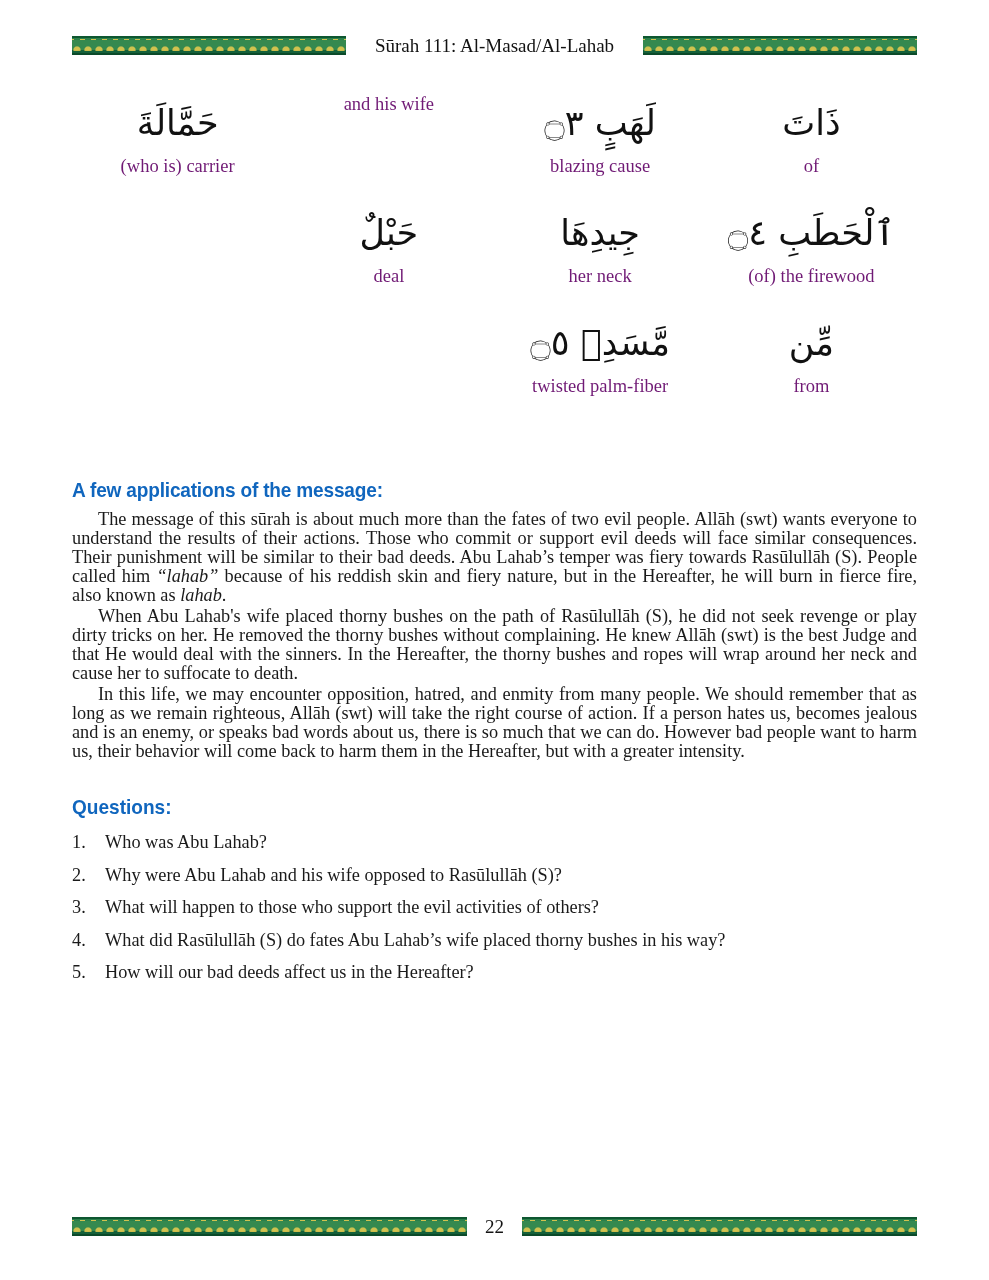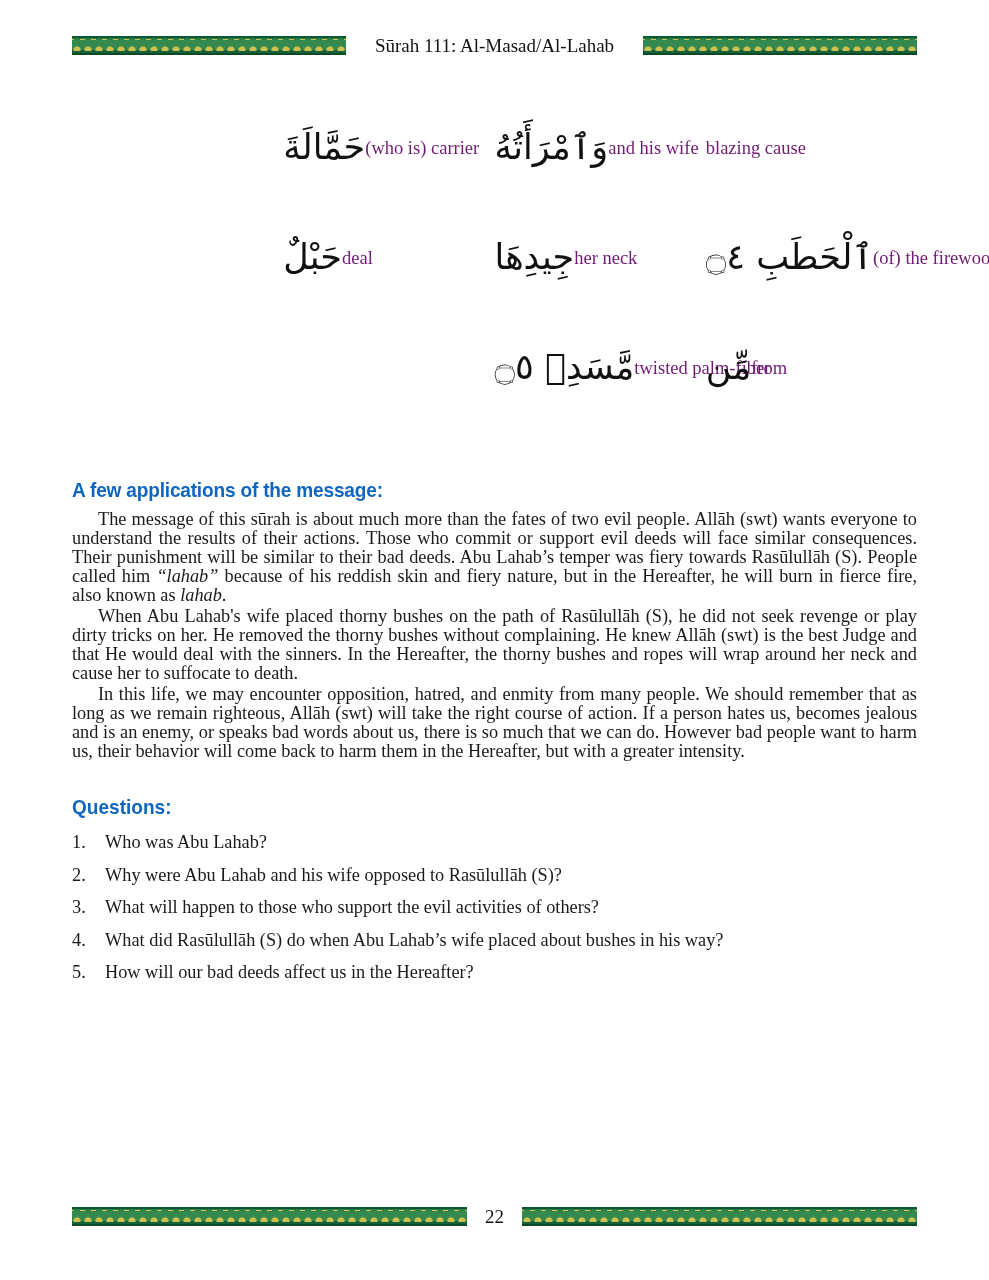--- a/index.html
+++ b/index.html
@@ -90,20 +90,21 @@
   .word-row {
     display: flex;
     flex-direction: row-reverse;
     justify-content: flex-start;
     height: 110px;
   }
   .word-cell {
     width: 25%;
     text-align: center;
     display: flex;
+    flex-direction: column;
     align-items: center;
     justify-content: flex-start;
   }
   .word-cell.empty { visibility: hidden; }
   .arabic {
     font-family: "DejaVu Sans", sans-serif;
     font-size: 35px;
     line-height: 1.55;
     direction: rtl;
     color: #111111;
@@ -175,21 +176,21 @@
   }
   ol.questions li .qnum {
     position: absolute;
     left: 0;
     top: 0;
   }
 
   
   .footer {
     position: absolute;
-    bottom: 54px;
+    bottom: 44px;
     left: 72px;
     right: 72px;
     display: flex;
     align-items: center;
   }
   .page-number {
     font-family: "Liberation Serif", serif;
     font-size: 19px;
     padding: 0 18px;
     color: #141414;
@@ -203,24 +204,28 @@
 
   <div class="header">
     <div class="band"></div>
     <div class="header-title">Sūrah 111: Al-Masad/Al-Lahab</div>
     <div class="band"></div>
   </div>
 
   <div class="word-grid" id="word-grid">
       <div class="word-row">
         <div class="word-cell">
+          <div class="arabic">ذَاتَ</div>
+          <div class="gloss">of</div>
+        </div>
+        <div class="word-cell">
+          <div class="arabic">لَهَبٍ ۝٣</div>
           <div class="gloss">blazing cause</div>
         </div>
         <div class="word-cell">
-          <div class="arabic">وَٱمْرَأَتُهُ</div>
           <div class="gloss">and his wife</div>
         </div>
         <div class="word-cell">
           <div class="arabic">حَمَّالَةَ</div>
           <div class="gloss">(who is) carrier</div>
         </div>
       </div>
       <div class="word-row">
         <div class="word-cell">
           <div class="arabic">ٱلْحَطَبِ ۝٤</div>
@@ -264,21 +269,21 @@
         <p class="body-para"><span>When Abu Lahab's wife placed thorny bushes on the path of Rasūlullāh (S), he did not seek revenge or play dirty tricks on her. He removed the thorny bushes without complaining. He knew Allāh (swt) is the best Judge and that He would deal with the sinners. In the Hereafter, the thorny bushes and ropes will wrap around her neck and cause her to suffocate to death.</span></p>
         <p class="body-para"><span>In this life, we may encounter opposition, hatred, and enmity from many people. We should remember that as long as we remain righteous, Allāh (swt) will take the right course of action. If a person hates us, becomes jealous and is an enemy, or speaks bad words about us, there is so much that we can do. However bad people want to harm us, their behavior will come back to harm them in the Hereafter, but with a greater intensity.</span></p>
       </div>
 
     <div class="questions-heading">Questions:</div>
 
     <ol class="questions" id="questions-list">
         <li><span class="qnum">1.</span><span>Who was Abu Lahab?</span></li>
         <li><span class="qnum">2.</span><span>Why were Abu Lahab and his wife opposed to Rasūlullāh (S)?</span></li>
         <li><span class="qnum">3.</span><span>What will happen to those who support the evil activities of others?</span></li>
-        <li><span class="qnum">4.</span><span>What did Rasūlullāh (S) do when Abu Lahab’s wife placed about bushes in his way?</span></li>
+        <li><span class="qnum">4.</span><span>What did Rasūlullāh (S) do fates Abu Lahab’s wife placed thorny bushes in his way?</span></li>
         <li><span class="qnum">5.</span><span>How will our bad deeds affect us in the Hereafter?</span></li>
       </ol>
   </div>
 
   <div class="footer">
     <div class="band"></div>
     <div class="page-number">22</div>
     <div class="band"></div>
   </div>
 

